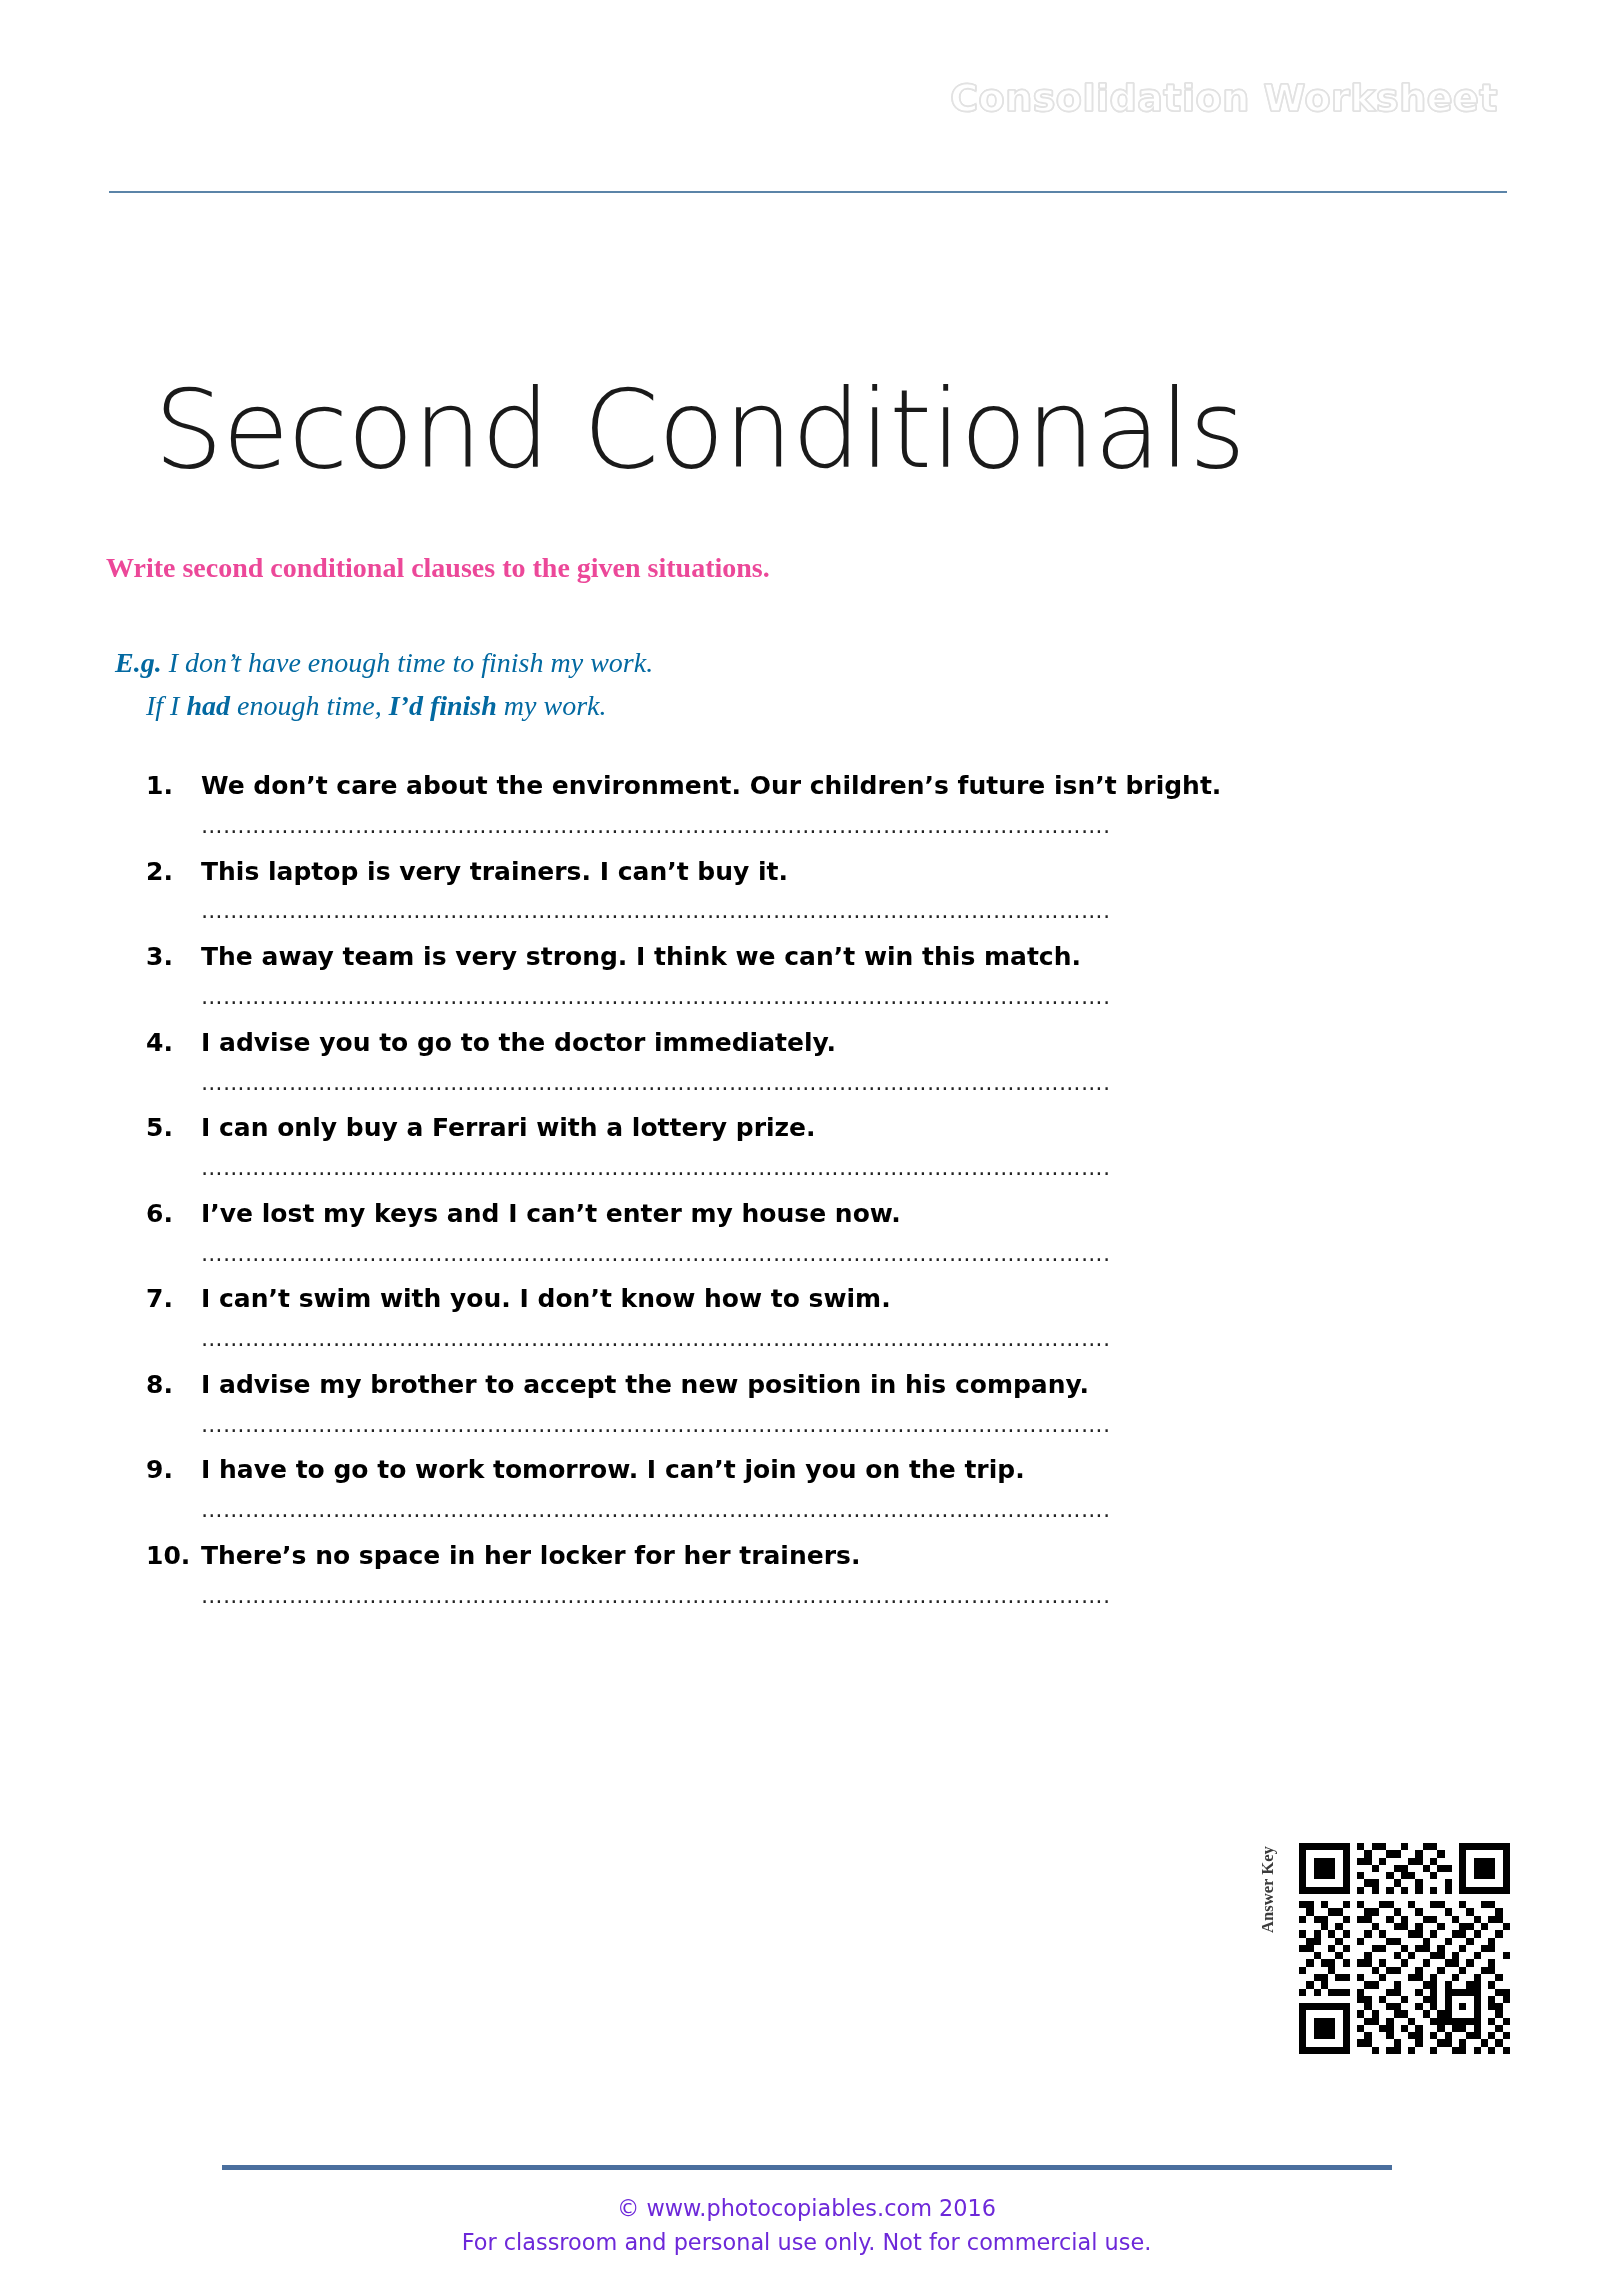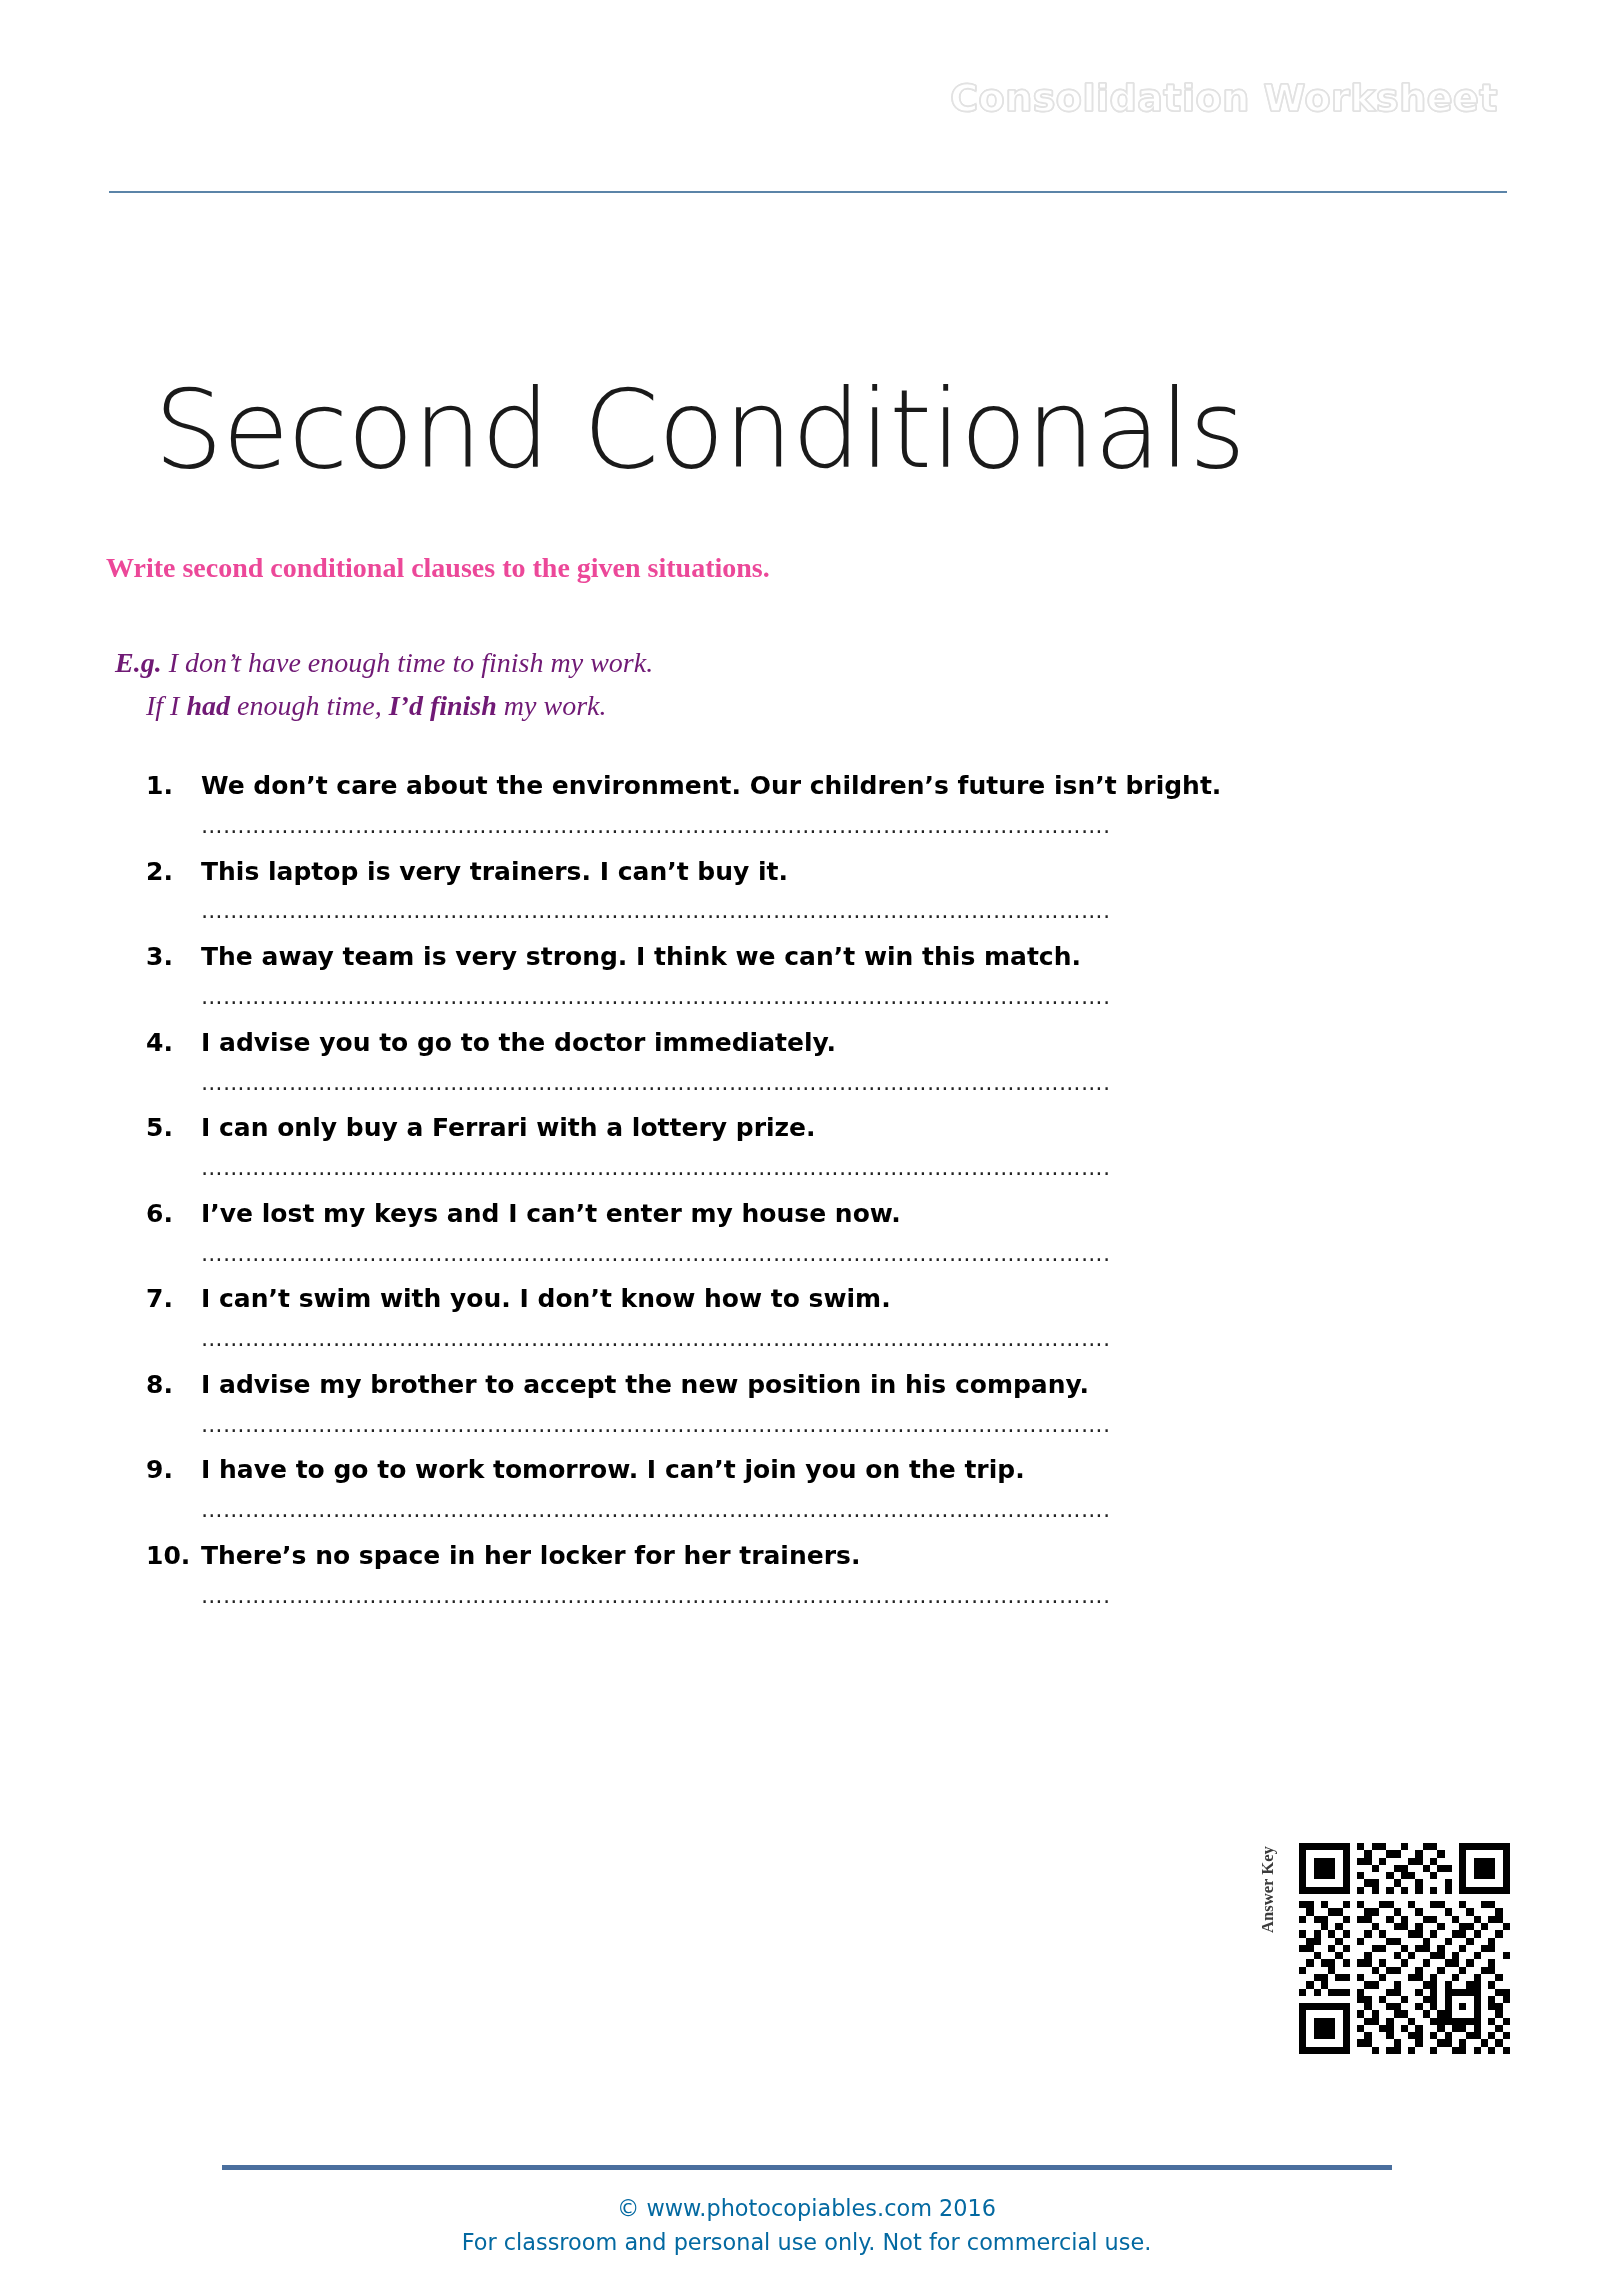--- a/index.html
+++ b/index.html
@@ -76,21 +76,21 @@
   }
 
   
   .example {
     position: absolute;
     top: 646px;
     left: 115px;
     font-family: "Liberation Serif", serif;
     font-size: 28px;
     font-style: italic;
-    color: #701a75;
+    color: #0369a1;
     line-height: 1.2;
   }
   .example .eg-tag {
     font-weight: bold;
     font-style: italic;
   }
   .example .line2 {
     display: block;
     padding-left: 31px;
     margin-top: 9.8px;
@@ -178,21 +178,21 @@
     background: #4a6f9e;
   }
   .footer-text {
     position: absolute;
     bottom: 33px;
     left: 0;
     width: 1613px;
     text-align: center;
     font-family: "DejaVu Sans", sans-serif;
     font-size: 22.4px;
-    color: #0369a1;
+    color: #6d28d9;
     line-height: 1.55;
   }
 </style>
 </head>
 <body>
 
 <div class="page">
 
   <div class="header-label">Consolidation Worksheet</div>
 

